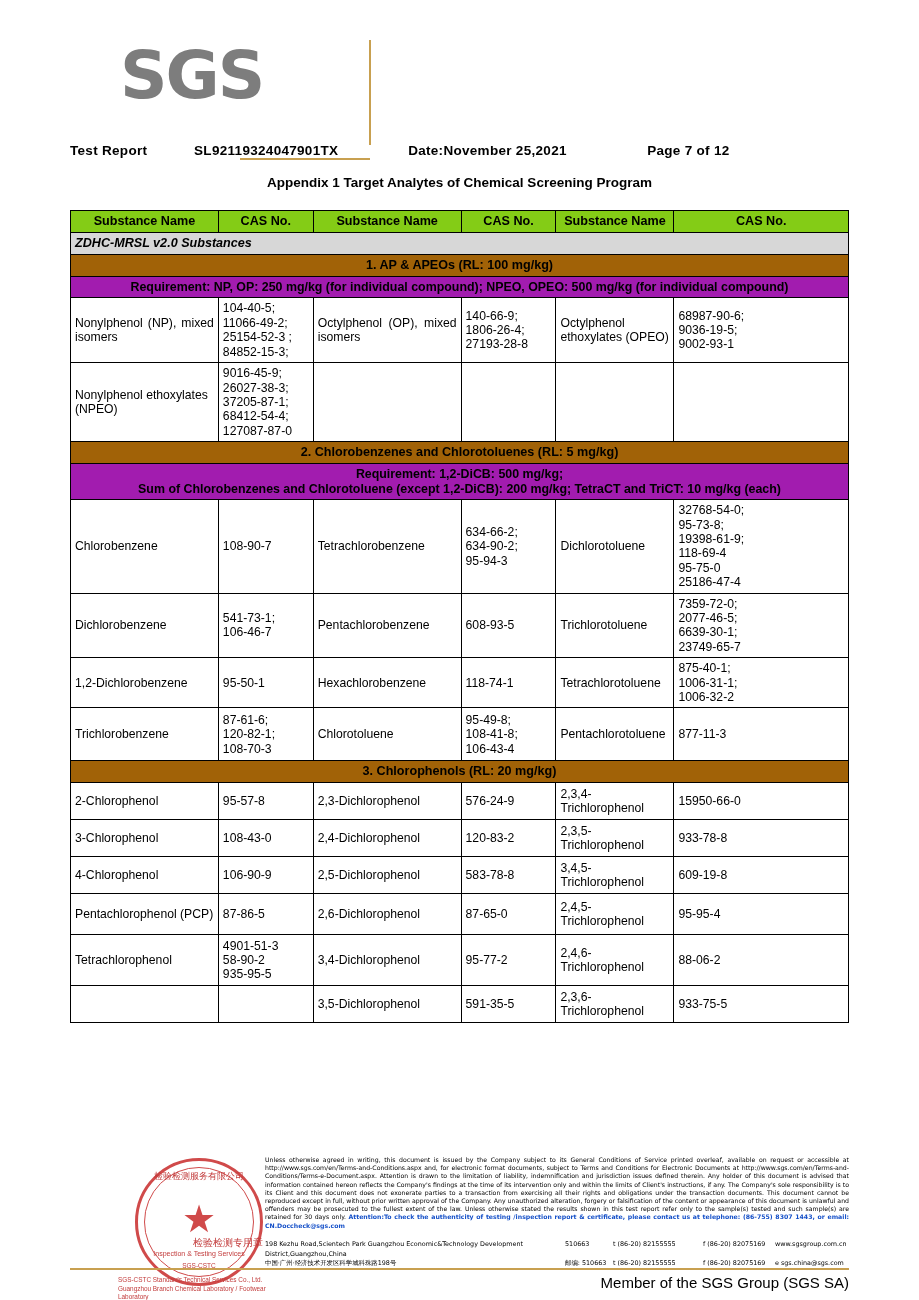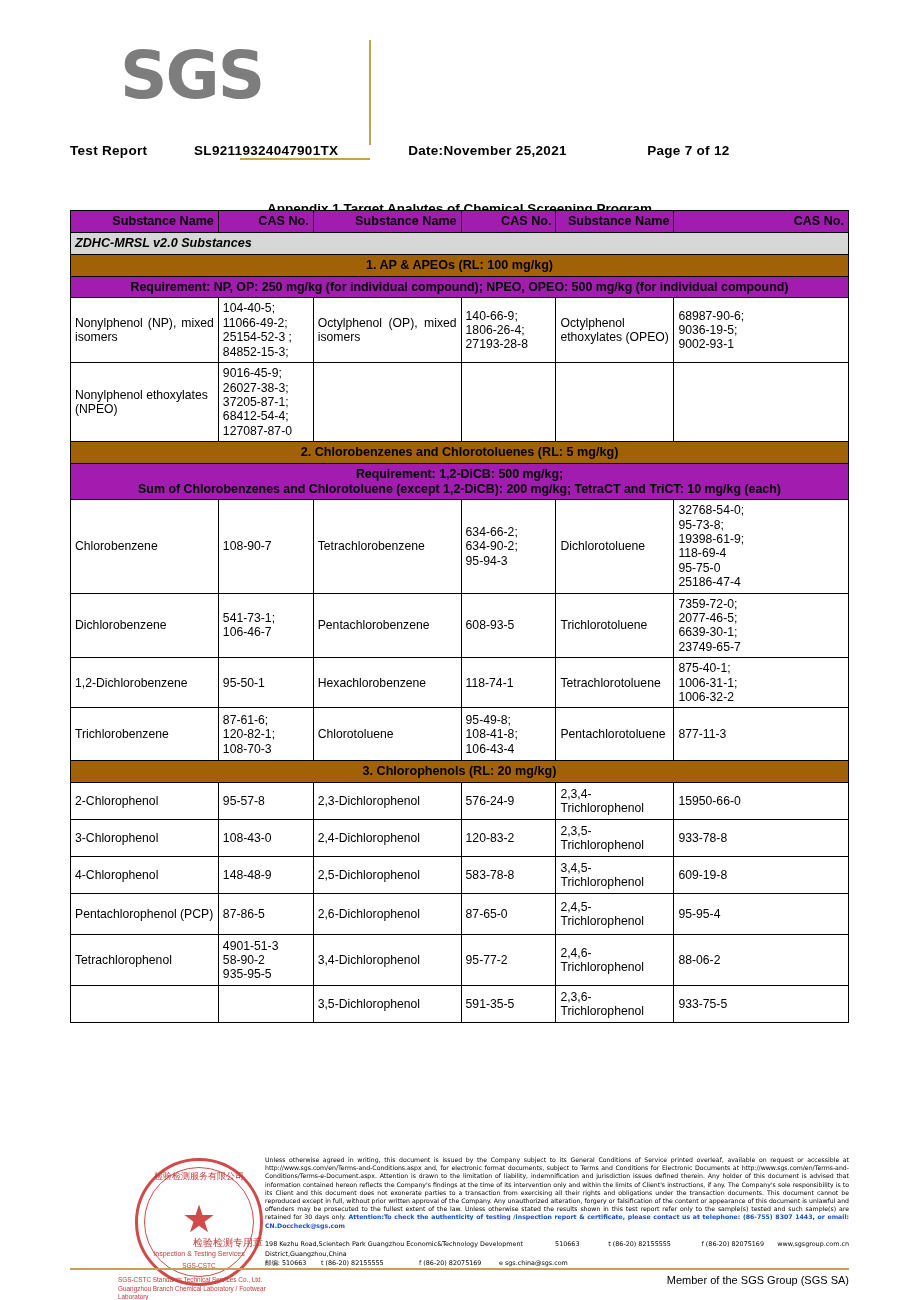--- a/index.html
+++ b/index.html
@@ -31,40 +31,40 @@
     font-size:13.5px; font-weight:bold; letter-spacing:.3px;
   }
   .report-line span { display:inline-block; }
   .rl-title { width:120px; }
   .rl-no { width:210px; }
   .rl-date { width:235px; }
   .rl-page { }
 
   .appendix-title {
     position:absolute; left:0; top:175px; width:919px;
-    text-align:center; font-size:13.5px; font-weight:bold;margin-top:26px;
+    text-align:center; font-size:13.5px; font-weight:bold;
   }
 
   
   table.analytes {
     position:absolute; left:70px; top:210px;
     width:779px;
     border-collapse:collapse;
     font-size:12.2px;
   }
   table.analytes td, table.analytes th {
     border:1px solid #000;
     padding:3px 4px;
     vertical-align:middle;
     line-height:1.18;
   }
   thead th {
-    background:#a21caf;
-    font-weight:bold;
-    text-align:right;
+    background:#84cc16;
+    font-weight:bold;
+    text-align:center;
     font-size:12.6px;
     padding:6px 3px;
   }
   .grp {
     background:#d7d7d7;
     font-weight:bold;
     font-style:italic;
     font-size:12.6px;
     padding:3px 6px;
   }
@@ -135,32 +135,32 @@
     position:absolute; left:265px; top:8px; width:584px;
     font-size:6.2px; line-height:1.32; text-align:justify;
     font-family:"DejaVu Sans", sans-serif;
   }
   .disclaimer .attn { color:#1550c8; font-weight:bold; }
   .addr-block {
     position:absolute; left:265px; top:92px; width:584px;
     font-size:6.4px; line-height:1.5;
     font-family:"DejaVu Sans", sans-serif;
   }
-  .addr-row { display:flex; gap:8px; }
+  .addr-row { display:flex; }
   .addr-row .a1 { width:300px; }
   .addr-row .a2 { width:48px; }
   .addr-row .a3 { width:78px; }
   .addr-row .a4 { width:72px;margin-left:12px; }
   .addr-row .a5 { }
   .foot-rule {
     position:absolute; left:70px; top:1268px; width:779px; height:2px; background:#c8a050;
   }
   .member {
     position:absolute; right:70px; top:1274px;
-    font-size:11px;
+    font-size:15px;
   }
 </style>
 </head>
 <body>
 
 <div class="page">
 
   <div class="logo-wrap">
     <div class="logo-text">SGS</div>
     <div class="logo-vline"></div>
@@ -305,21 +305,21 @@
       <tr>
         <td class="cell" style="height:30px">3-Chlorophenol</td>
         <td class="cell">108-43-0</td>
         <td class="cell">2,4-Dichlorophenol</td>
         <td class="cell">120-83-2</td>
         <td class="cell nowrapish">2,3,5-Trichlorophenol</td>
         <td class="cell">933-78-8</td>
       </tr>
       <tr>
         <td class="cell" style="height:30px">4-Chlorophenol</td>
-        <td class="cell">148-48-9</td>
+        <td class="cell">106-90-9</td>
         <td class="cell">2,5-Dichlorophenol</td>
         <td class="cell">583-78-8</td>
         <td class="cell nowrapish">3,4,5-Trichlorophenol</td>
         <td class="cell">609-19-8</td>
       </tr>
       <tr>
         <td class="cell" style="height:34px">Pentachlorophenol (PCP)</td>
         <td class="cell">87-86-5</td>
         <td class="cell">2,6-Dichlorophenol</td>
         <td class="cell">87-65-0</td>
@@ -368,20 +368,21 @@
 
     <div class="addr-block">
       <div class="addr-row">
         <span class="a1">198 Kezhu Road,Scientech Park Guangzhou Economic&amp;Technology Development District,Guangzhou,China</span>
         <span class="a2">510663</span>
         <span class="a3">t (86-20) 82155555</span>
         <span class="a4">f (86-20) 82075169</span>
         <span class="a5">www.sgsgroup.com.cn</span>
       </div>
       <div class="addr-row">
+        <span class="a1">中国·广州·经济技术开发区科学城科珠路198号</span>
         <span class="a2">邮编: 510663</span>
         <span class="a3">t (86-20) 82155555</span>
         <span class="a4">f (86-20) 82075169</span>
         <span class="a5">e sgs.china@sgs.com</span>
       </div>
     </div>
   </div>
 
   <div class="foot-rule"></div>
   <div class="member">Member of the SGS Group (SGS SA)</div>

